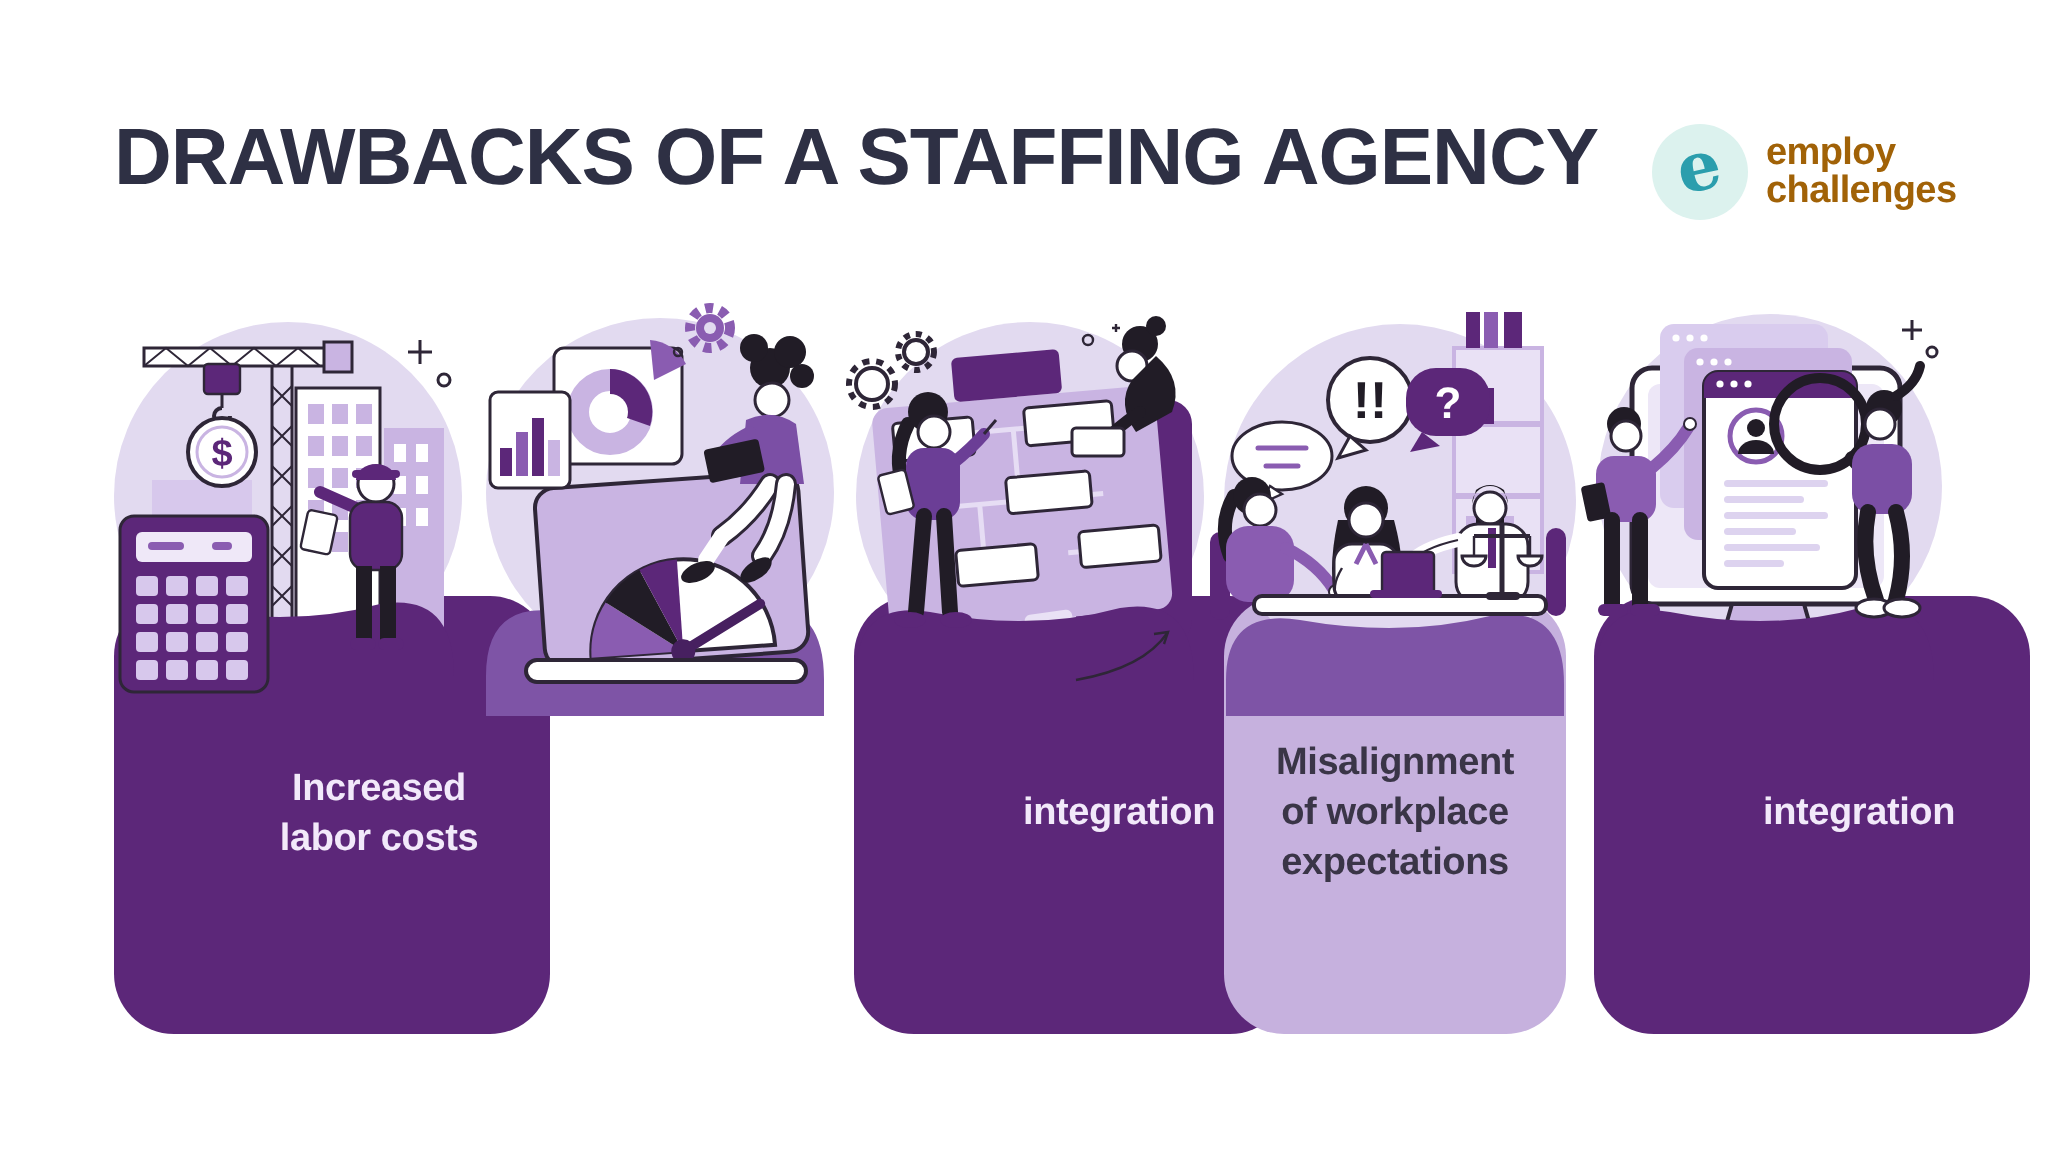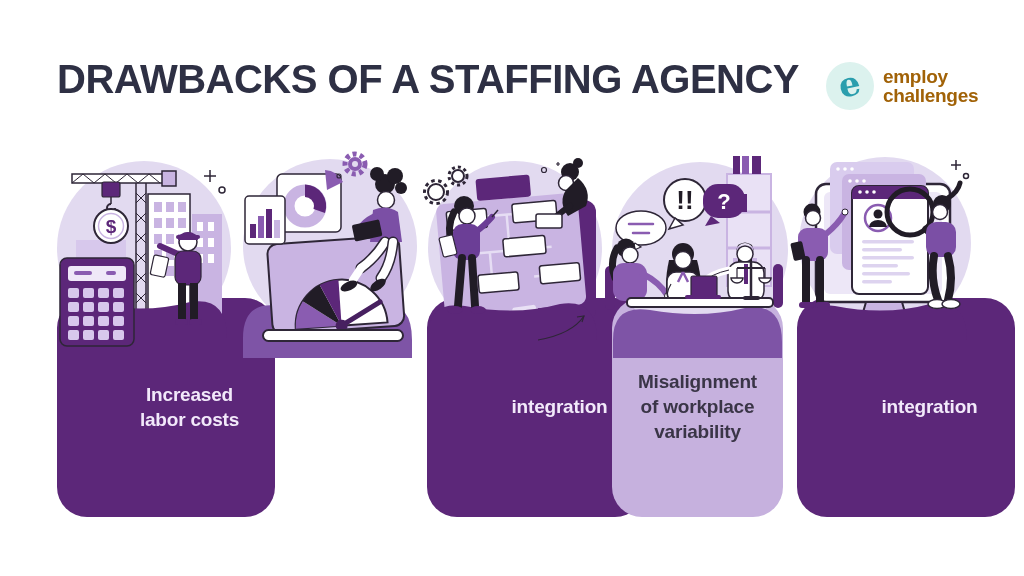--- a/index.html
+++ b/index.html
@@ -288,21 +288,21 @@
         <path d="M136 16 h4 M138 14 v4"></path>
       </g>
     </svg>
   </div>
 
   <div class="card-col">
     <div class="card-panel light">
       <div class="card-label">
         <div>Misalignment</div>
         <div>of workplace</div>
-        <div>variability</div>
+        <div>expectations</div>
       </div>
     </div>
     <svg class="illus" viewBox="0 0 185 210">
       <circle cx="95" cy="102" r="88" fill="#e2daf0"></circle>
 
       <g>
         <rect x="122" y="26" width="44" height="112" fill="#e9e1f5" stroke="#c9b4e2" stroke-width="2"></rect>
         <line x1="122" y1="64" x2="166" y2="64" stroke="#c9b4e2" stroke-width="3"></line>
         <line x1="122" y1="100" x2="166" y2="100" stroke="#c9b4e2" stroke-width="3"></line>
         <rect x="128" y="8" width="7" height="18" fill="#5c2779"></rect>

